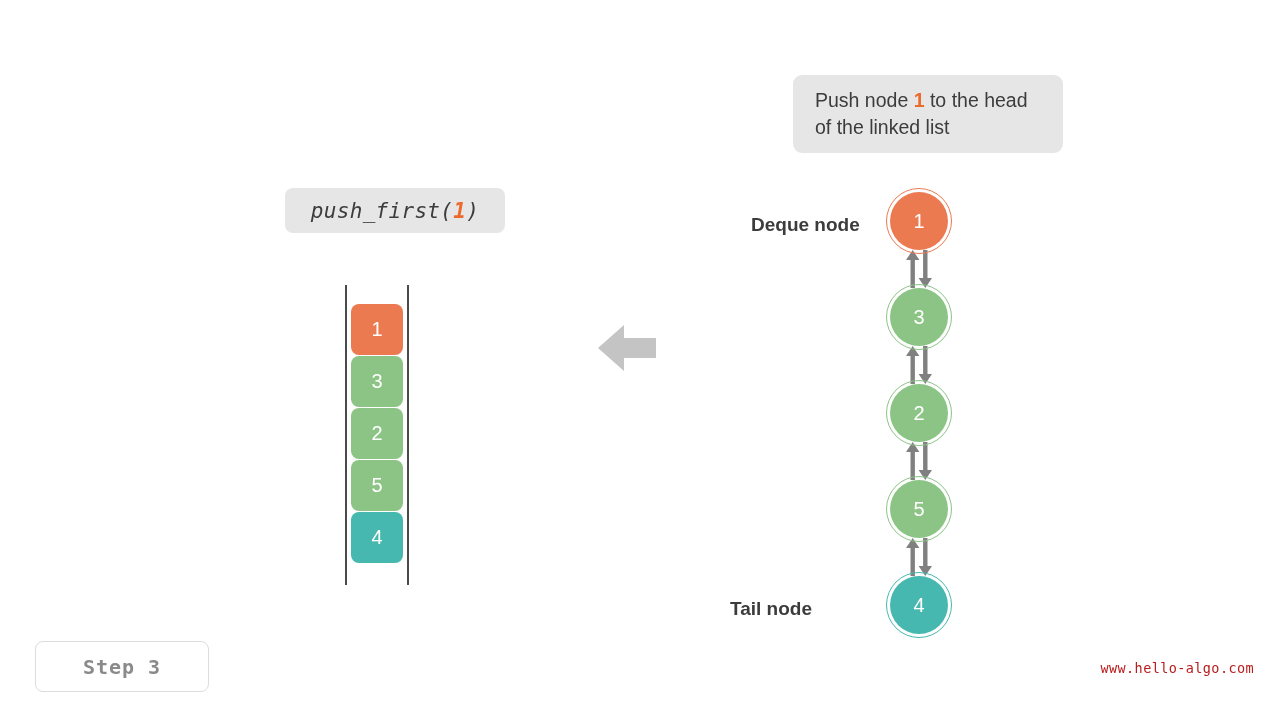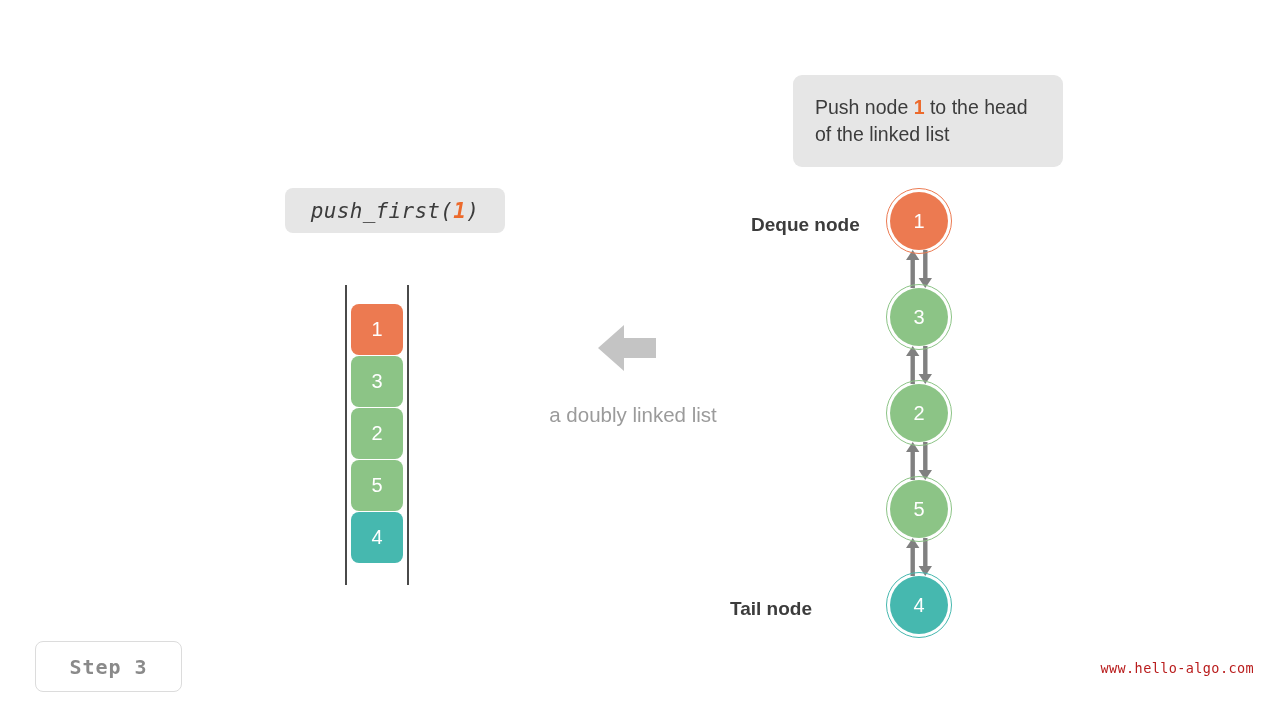--- a/index.html
+++ b/index.html
@@ -15,21 +15,21 @@
     font-family: "Liberation Sans", sans-serif;
     -webkit-font-smoothing: antialiased;
   }
 
   
   #callout {
     position: absolute;
     left: 793px;
     top: 75px;
     width: 270px;
-    height: 92px;
+    height: 78px;
     background: #e6e6e6;
     border-radius: 9px;
     box-sizing: border-box;
     padding: 28px 22px;
     display: flex;
     align-items: center;
   }
   #callout .calltext {
     font-size: 19.5px;
     line-height: 27px;
@@ -159,21 +159,21 @@
     text-align: right;
   }
   #label-head { left: 751px; top: 214px; }
   #label-tail { left: 730px; top: 598px; }
 
   
   #step-badge {
     position: absolute;
     left: 35px;
     top: 641px;
-    width: 147px;
+    width: 174px;
     height: 51px;
     background: #ffffff;
     border: 1.5px solid #dcdcdc;
     border-radius: 8px;
     display: flex;
     align-items: center;
     justify-content: center;
     font-family: "DejaVu Sans Mono", monospace;
     font-size: 20px;
     font-weight: bold;
@@ -226,21 +226,20 @@
       </div>
     </div>
 </div>
 
 <div id="center-arrow">
   <svg width="58" height="48" viewBox="0 0 58 48" aria-hidden="true">
     <path d="M0 24 L26 1 L26 14 L58 14 L58 34 L26 34 L26 47 Z" fill="#c4c4c4"></path>
   </svg>
 </div>
 <div id="caption">
-  <div>a doubly linked list</div>
 </div>
 
 <div class="node-label" id="label-head">Deque node</div>
 <div class="node-label" id="label-tail">Tail node</div>
 <div id="linked-list">
     <div class="node" style="background: rgb(236, 122, 81); color: rgb(236, 122, 81);">
       <span class="ring"></span>
       <span class="node-val" style="color: rgb(255, 255, 255);">1</span>
     </div>
     <div class="link"><svg width="58" height="38" viewBox="0 0 58 38" aria-hidden="true">

